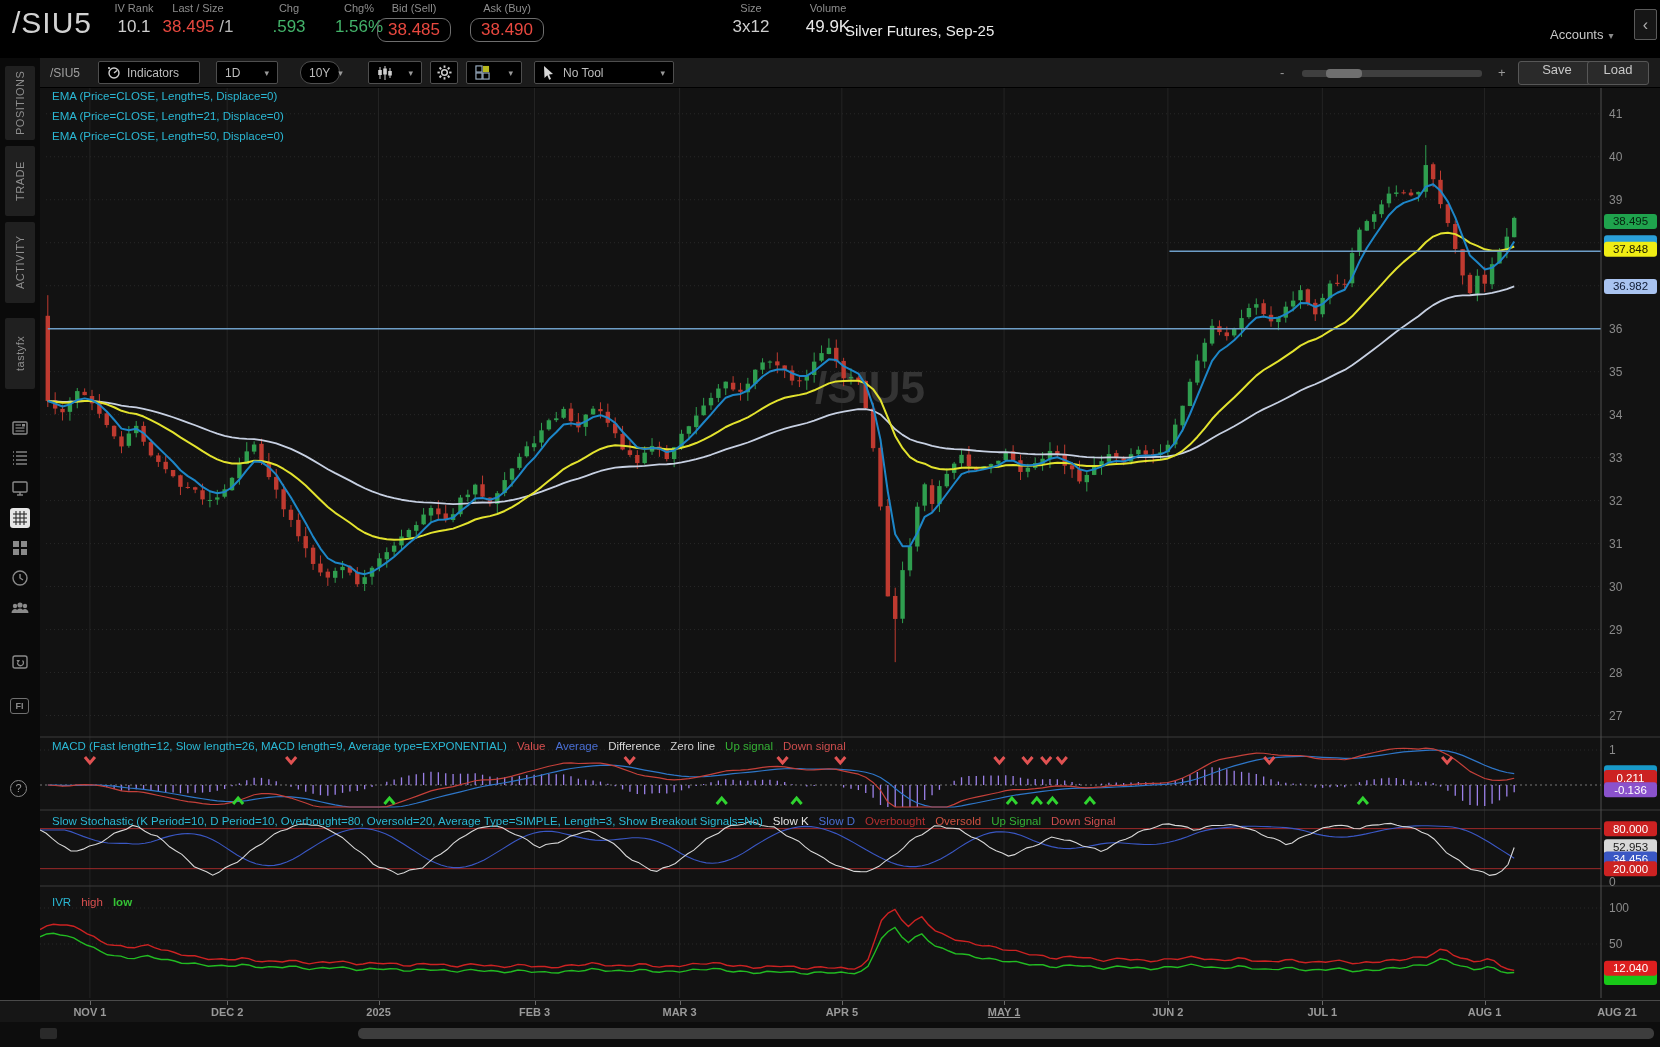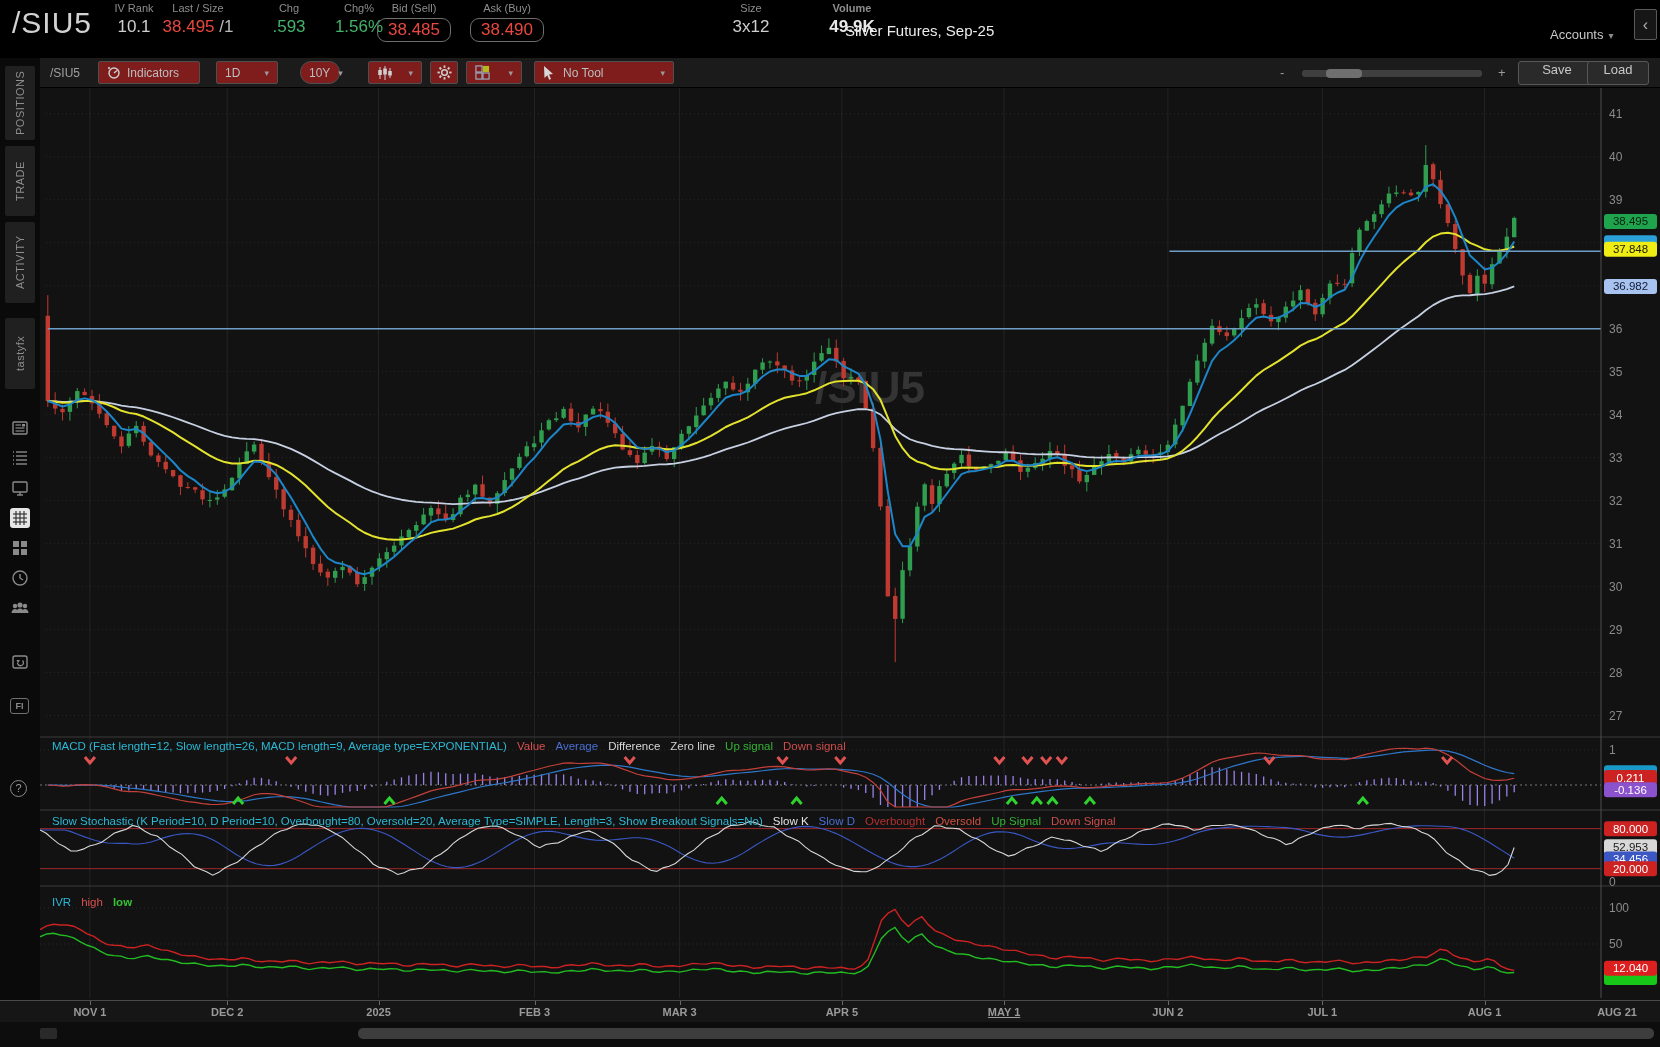--- a/index.html
+++ b/index.html
@@ -29,21 +29,21 @@
   .sicon svg { width:20px; height:20px; display:block; }
   .sel { background:#e6e6e6; border-radius:3px; }
   .fibox { border:1px solid #707070; border-radius:3px; width:19px; height:16px; font-size:9px;
            color:#8a8a8a; text-align:center; line-height:14px; font-weight:bold; }
   .helpcirc { border:1px solid #8a8a8a; border-radius:50%; width:17px; height:17px; font-size:11px;
               color:#9a9a9a; text-align:center; line-height:15px; }
 
   
   #toolbar { position:absolute; left:40px; top:58px; width:1620px; height:30px; background:#1b1b1b; border-bottom:1px solid #000; }
   .tbtxt { position:absolute; top:8px; font-size:12px; color:#9f9f9f; }
-  .tbbtn { position:absolute; top:3px; height:23px; background:#7f1d1d; border:1px solid #4e4e4e; border-radius:2px;
+  .tbbtn { position:absolute; top:3px; height:23px; background:#000000; border:1px solid #4e4e4e; border-radius:2px;
            color:#bdbdbd; font-size:12px; display:flex; align-items:center; padding:0 8px; cursor:pointer; }
   .tbbtn .car { margin-left:auto; color:#9a9a9a; font-size:9px; padding-left:8px; }
   .tbico svg { display:block; }
   .pushbtn { position:absolute; top:3px; height:24px; background:#2a2a2a; border:1px solid #575757; border-radius:3px;
              color:#c8c8c8; font-size:13px; text-align:center; cursor:pointer; }
   #zoomtrack { position:absolute; top:12px; height:7px; background:#3f3f3f; border-radius:3px; }
   #zoomthumb { position:absolute; top:-1px; width:36px; height:9px; background:#6f6f6f; border-radius:4px; cursor:pointer; }
   .zoomsign { position:absolute; top:7px; color:#9a9a9a; font-size:13px; cursor:pointer; }
 
   
@@ -93,21 +93,21 @@
           <div class="val"><span class="valbox"><span style="color: rgb(232, 72, 63);">38.485</span></span></div>
         </div>
         <div class="stat" style="left: 468px; width: 78px;">
           <div class="lbl">Ask (Buy)</div>
           <div class="val"><span class="valbox"><span style="color: rgb(232, 72, 63);">38.490</span></span></div>
         </div>
         <div class="stat" style="left: 723px; width: 56px;">
           <div class="lbl">Size</div>
           <div class="val"><span style="color: rgb(207, 207, 207); margin-top: 20px;">3x12</span></div>
         </div>
-        <div class="stat" style="left: 824px; width: 56px; font-weight: bold;">
+        <div class="stat" style="left: 800px; width: 56px;">
           <div class="lbl">Volume</div>
           <div class="val"><span style="color: rgb(232, 232, 232);">49.9K</span></div>
         </div>
       </div>
     <div id="instrument">Silver Futures, Sep-25</div>
     <div id="accounts"><span>Accounts</span><span class="car">▾</span></div>
     <div id="collapse">‹</div>
   </div>
 
   <div id="sidebar">
@@ -974,20 +974,25 @@
         <text x="1590.5" y="762.680349" font-size="11.5" fill="#1a1a1a" text-anchor="middle">52.953</text>
         <rect x="1564" y="763.517848" width="53" height="15" rx="3" fill="#3a57c4"></rect>
         <text x="1590.5" y="775.017848" font-size="11.5" fill="#ffffff" text-anchor="middle">34.456</text>
         <rect x="1564" y="773.16" width="53" height="15" rx="3" fill="#cc2222"></rect>
         <text x="1590.5" y="784.66" font-size="11.5" fill="#ffffff" text-anchor="middle">20.000</text>
         <rect x="1564" y="882.02" width="53" height="15" rx="3" fill="#18c818"></rect>
         <text x="1590.5" y="893.52" font-size="11.5" fill="#fff" text-anchor="middle"></text>
         <rect x="1564" y="872.8312" width="53" height="15" rx="3" fill="#dd1f1f"></rect>
         <text x="1590.5" y="884.3312" font-size="11.5" fill="#ffffff" text-anchor="middle">12.040</text>
       </svg>
+    <div class="legendrow" id="ema-labels" style="left:12px;top:2px;">
+        <div style="color: rgb(43, 184, 212); margin-bottom: 8px;">EMA (Price=CLOSE, Length=5, Displace=0)</div>
+        <div style="color: rgb(43, 184, 212); margin-bottom: 8px;">EMA (Price=CLOSE, Length=21, Displace=0)</div>
+        <div style="color: rgb(43, 184, 212); margin-bottom: 8px;">EMA (Price=CLOSE, Length=50, Displace=0)</div>
+      </div>
     <div class="legendrow" id="macd-legend" style="left:12px;top:652px;"><span class="ltitle" style="color: rgb(43, 184, 212);">MACD (Fast length=12, Slow length=26, MACD length=9, Average type=EXPONENTIAL)</span><span style="color: rgb(217, 80, 80);">Value</span><span style="color: rgb(74, 111, 212);">Average</span><span style="color: rgb(216, 216, 216);">Difference</span><span style="color: rgb(207, 207, 207);">Zero line</span><span style="color: rgb(53, 178, 53);">Up signal</span><span style="color: rgb(204, 77, 77);">Down signal</span></div>
     <div class="legendrow" id="stoch-legend" style="left:12px;top:727px;"><span class="ltitle" style="color: rgb(43, 184, 212);">Slow Stochastic (K Period=10, D Period=10, Overbought=80, Oversold=20, Average Type=SIMPLE, Length=3, Show Breakout Signals=No)</span><span style="color: rgb(227, 227, 227);">Slow K</span><span style="color: rgb(74, 111, 212);">Slow D</span><span style="color: rgb(181, 48, 48);">Overbought</span><span style="color: rgb(207, 81, 64);">Oversold</span><span style="color: rgb(53, 178, 53);">Up Signal</span><span style="color: rgb(204, 77, 77);">Down Signal</span></div>
     <div class="legendrow" id="ivr-legend" style="left:12px;top:808px;"><span class="ltitle" style="color: rgb(43, 184, 212);">IVR</span><span style="color: rgb(217, 80, 80);">high</span><span style="color: rgb(53, 194, 53); font-weight: bold;">low</span></div>
   </div>
 
   <div id="timeaxis">
       <div class="ttick" style="left: 89.92px;"></div>
       <div class="tlab" style="left: 89.92px;">NOV 1</div>
       <div class="ttick" style="left: 227.2px;"></div>
       <div class="tlab" style="left: 227.2px;">DEC 2</div>

